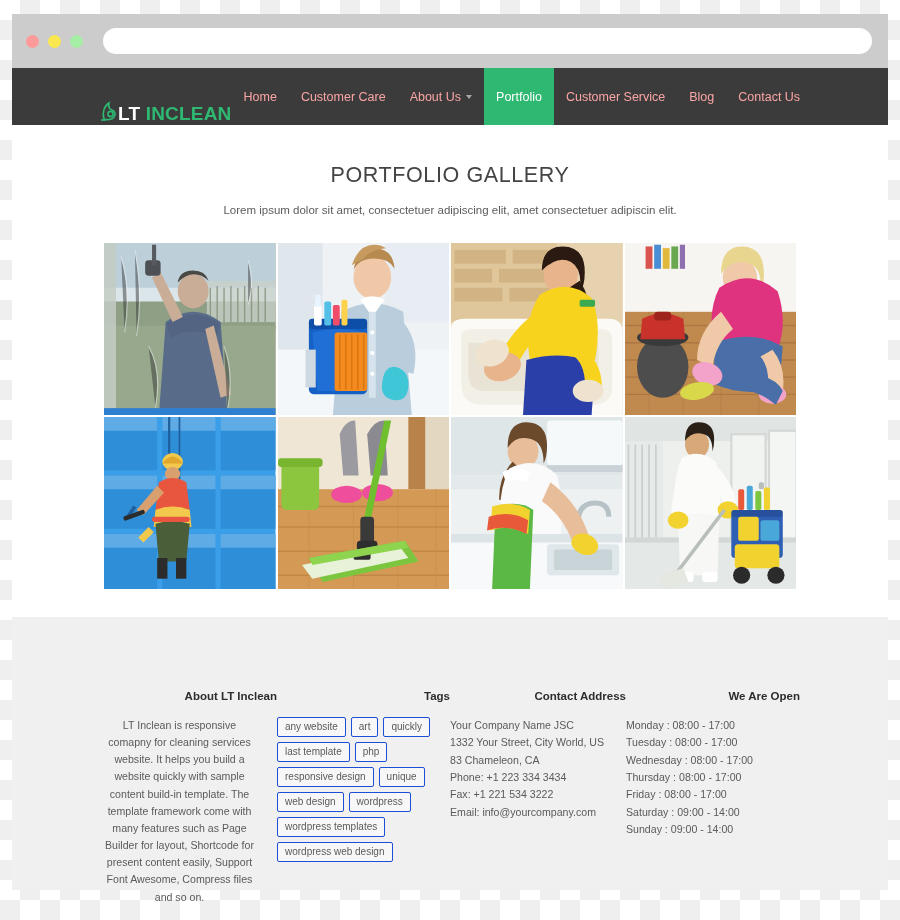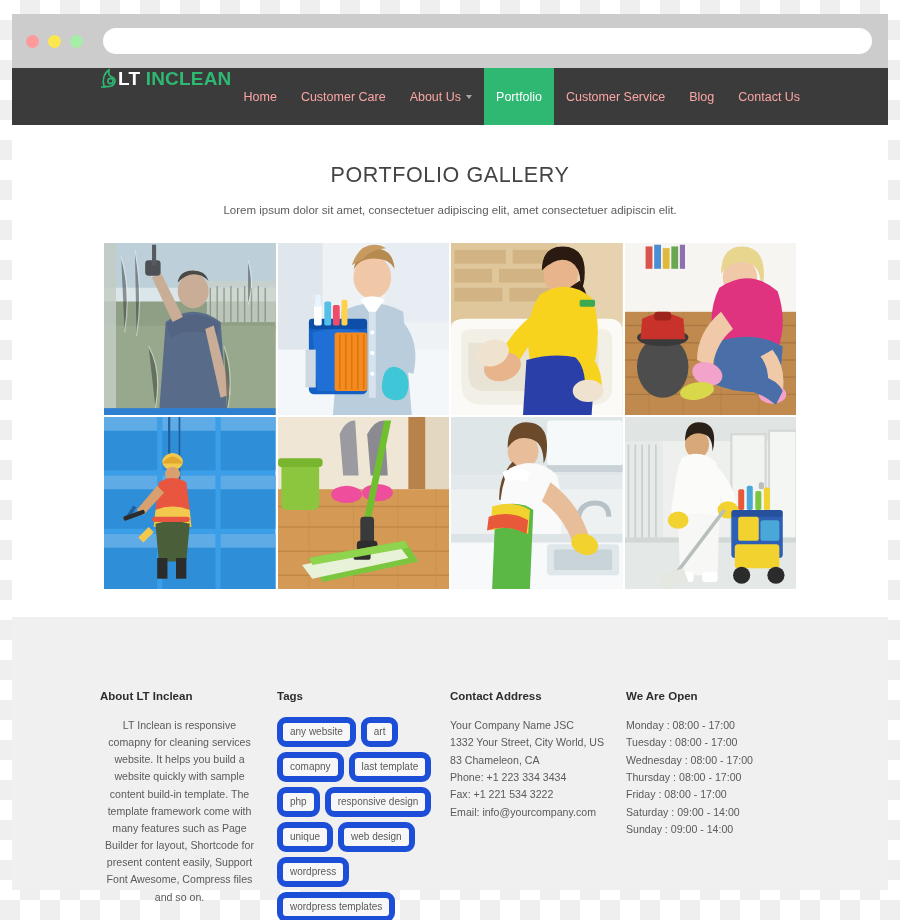--- a/index.html
+++ b/index.html
@@ -54,21 +54,21 @@
 
   
   .site-header {
     height: 57px;
     background: #3b3b3b;
     display: flex;
     align-items: stretch;
   }
   .logo-wrap {
     display: flex;
-    align-items: flex-start;
+    align-items: flex-end;
     padding-left: 88px;
     flex: 0 0 auto;
   }
   .logo-mark { margin-right: 1px; display: block; }
   .logo-text {
     font-size: 19px;
     font-weight: bold;
     letter-spacing: 0.2px;
     white-space: nowrap;
   }
@@ -140,35 +140,36 @@
     width: 700px;
     margin: 0 auto;
     display: grid;
     grid-template-columns: 177px 173px 176px 174px;
   }
   .f-title {
     font-size: 11.5px;
     font-weight: bold;
     color: #2d2d2d;
     margin-bottom: 15px;
+    text-align: right;
   }
   .f-body {
     font-size: 10.6px;
     line-height: 1.62;
     color: #5a5a5a;
     padding-right: 18px;
     text-align: center;
   }
   .f-line { font-size: 10.6px; line-height: 1.64; color: #5a5a5a; }
 
   .tag-list { display: flex; flex-wrap: wrap; gap: 5px; padding-right: 14px; }
   .tag {
-    border: 6px solid #1d4ed8;
+    border: 1px solid #1d4ed8;
     background: #f7f7f7;
-    border-radius: 9px;
+    border-radius: 2px;
     padding: 3px 7px 4px 7px;
     font-size: 10px;
     color: #5a5a5a;
     white-space: nowrap;
     cursor: pointer;
   }
 </style>
 </head>
 <body>
 
@@ -500,21 +501,21 @@
       <div>
         <div class="f-title">About LT Inclean</div>
         <div class="f-body">LT Inclean is responsive comapny for cleaning services website. It helps you build a website quickly with sample content build-in template. The template framework come with many features such as Page Builder for layout, Shortcode for present content easily, Support Font Awesome, Compress files and so on.</div>
       </div>
 
       <div>
         <div class="f-title">Tags</div>
         <div class="tag-list">
           <span class="tag">any website</span>
           <span class="tag">art</span>
-          <span class="tag">comapny</span>
+          <span class="tag">quickly</span>
           <span class="tag">last template</span>
           <span class="tag">php</span>
           <span class="tag">responsive design</span>
           <span class="tag">unique</span>
           <span class="tag">web design</span>
           <span class="tag">wordpress</span>
           <span class="tag">wordpress templates</span>
           <span class="tag">wordpress web design</span>
         </div>
       </div>

